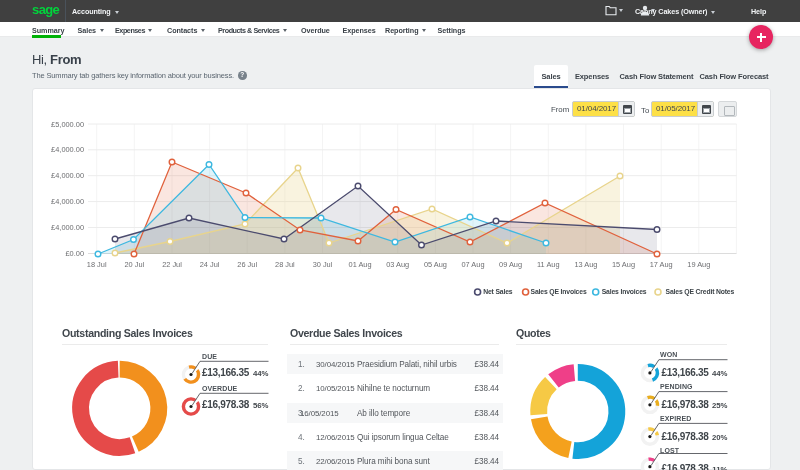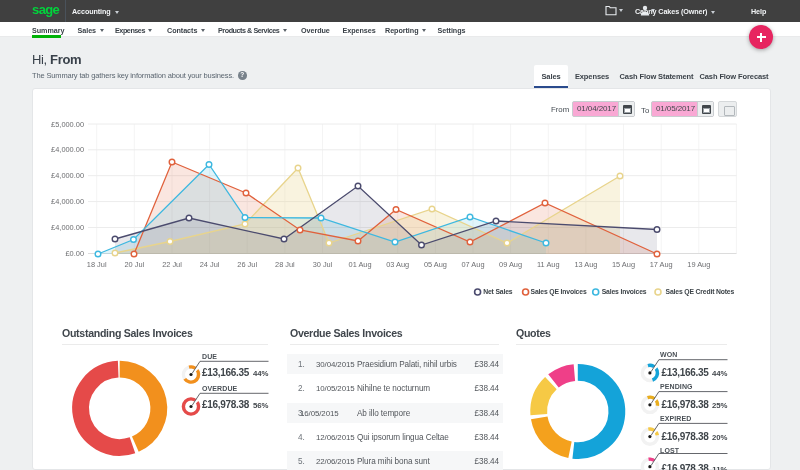--- a/index.html
+++ b/index.html
@@ -19,21 +19,21 @@
 #plus:before{content:"";position:absolute;left:7.5px;top:11.4px;width:9px;height:1.3px;background:#fff}
 #plus:after{content:"";position:absolute;left:11.35px;top:7.5px;width:1.3px;height:9px;background:#fff}
 #hi{position:absolute;left:32px;top:51.5px;font-size:13px;font-weight:300;color:#39414a;letter-spacing:-0.35px}
 #hi b{font-weight:bold}
 #sub{position:absolute;left:32px;top:71px;font-size:7.5px;color:#5b6670;letter-spacing:-0.15px}
 #qm{position:absolute;left:238px;top:71px;width:8.5px;height:8.5px;border-radius:50%;background:#78828b;color:#fff;font-size:6.5px;font-weight:bold;text-align:center;line-height:8.5px}
 .tab{position:absolute;top:65px;height:23px;font-size:7.5px;font-weight:600;color:#3b4249;text-align:center;line-height:24px;letter-spacing:-0.1px}
 #tab1{left:534px;width:34px;background:#fff;border-bottom:2.5px solid #2a4b8d;z-index:6;border-radius:2px 2px 0 0}
 #card{position:absolute;left:32px;top:88px;width:739px;height:382px;background:#fff;border:1px solid #e4e6e8;border-radius:3px}
 .lbl{position:absolute;font-size:7.8px;font-weight:normal;color:#444b52}
-.dinput{position:absolute;top:101px;width:63px;height:16px;background:#f9a8d4;border:1px solid #c9cdd0;border-radius:2px;font-size:8px;letter-spacing:-0.1px;color:#45494e;line-height:14px;padding-left:4px}
+.dinput{position:absolute;top:101px;width:63px;height:16px;background:#fde047;border:1px solid #c9cdd0;border-radius:2px;font-size:8px;letter-spacing:-0.1px;color:#45494e;line-height:14px;padding-left:4px}
 .cal{position:absolute;top:0;right:0;width:16px;height:14px;background:#eceeef;border-left:1px solid #c9cdd0}
 .calg{position:absolute;left:3.5px;top:2.5px;width:9px;height:9px;border:1px solid #41464b;border-top:3px solid #41464b;border-radius:1px;background:#fff;box-shadow:inset 1px 1px 0 #9aa0a5,inset -1px -1px 0 #9aa0a5}
 #gbtn{position:absolute;left:718px;top:101px;width:19px;height:16px;background:#eceeef;border:1px solid #d5d8da;border-radius:2px}
 #gbtn:before{content:"";position:absolute;left:4.5px;top:3.5px;width:9px;height:8px;border:1.1px solid #b3b8bc;border-radius:1px}
 .ctitle{position:absolute;font-size:10.6px;font-weight:bold;color:#40464c;letter-spacing:-0.3px}
 .crule{position:absolute;height:1px;background:#ebebeb}
 .klbl{position:absolute;font-size:7px;font-weight:bold;color:#4a5056;letter-spacing:0.1px}
 .kval{position:absolute;font-size:10px;font-weight:bold;color:#3f454a;letter-spacing:-0.3px}
 .kpct{position:absolute;font-size:7.8px;font-weight:bold;color:#43484d;text-align:right}
 .lrow{position:absolute;left:287px;width:216px;height:20.2px}

